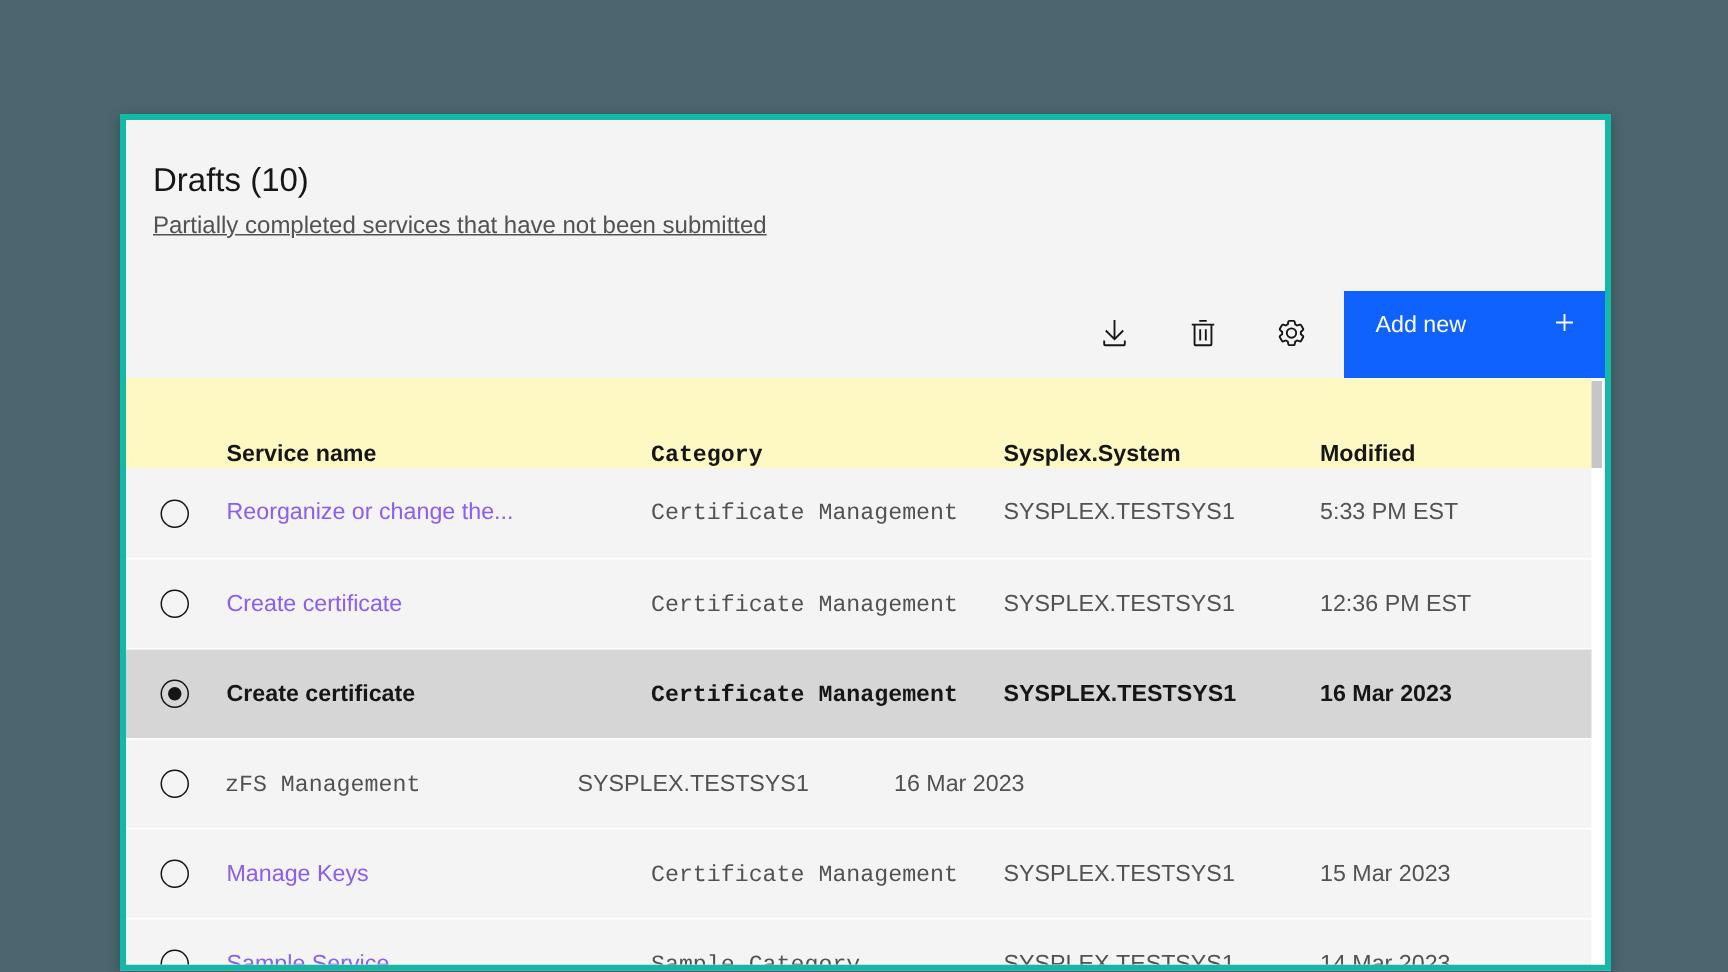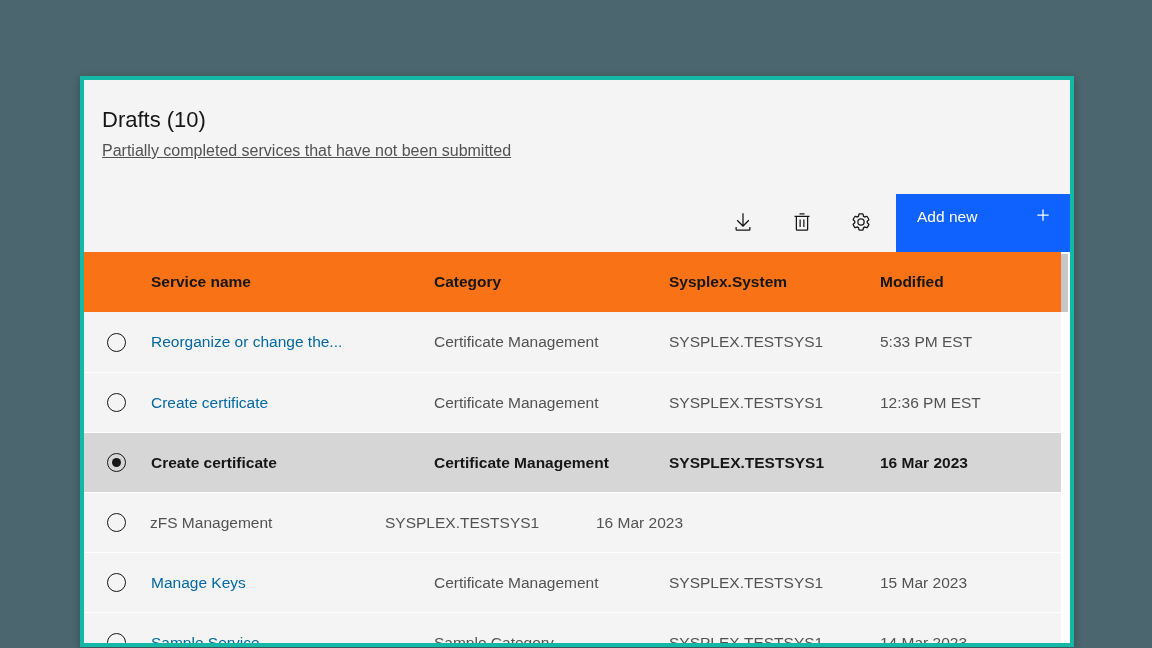--- a/index.html
+++ b/index.html
@@ -45,39 +45,39 @@
     background: #0f62fe; color: #ffffff;
     border: none; cursor: pointer;
     display: flex; align-items: center; justify-content: space-between;
     padding: 0 17px 12px 21px;
     font-family: "Liberation Sans", "DejaVu Sans", sans-serif;
     font-size: 15.5px; font-weight: 400;
   }
   .btn-primary svg { width: 20px; height: 20px; fill: #ffffff; }
   .table { position: relative; }
   .trow { display: flex; height: 60px; align-items: stretch; }
-  .thead .trow { background: #f97316; }
+  .thead .trow { background: #fef9c3; align-items: flex-end; }
   .thead .cell { font-weight: 700; color: #161616; }
   .tbody .trow {
     background: #f4f4f4;
     border-top: 1px solid #ffffff;
     cursor: pointer;
   }
   .tbody .trow:first-child { border-top: none; }
   .tbody .trow.selected { background: #d6d6d6; }
   .tbody .trow.selected .cell { color: #161616; font-weight: 700; }
   .cell {
     display: flex; align-items: center;
     font-size: 15.5px; color: #525252;
     padding-left: 16px;
     overflow: hidden; white-space: nowrap;
   }
   .c-radio { width: 50px; padding-left: 23px; }
-  .c-service { width: 284px; padding-left: 17px; color: #0369a1; }
-  .c-category { width: 235px; }
+  .c-service { width: 284px; padding-left: 17px; color: #8b5cf6; }
+  .c-category { width: 235px; font-family: Liberation Mono, monospace; }
   .c-sysplex { width: 211px; }
   .c-modified { flex: 1; }
   .radio {
     width: 19px; height: 19px;
     border: 1.5px solid #161616; border-radius: 50%;
     background: transparent;
     display: inline-flex; align-items: center; justify-content: center;
     flex: none;
   }
   .radio.checked::after {

